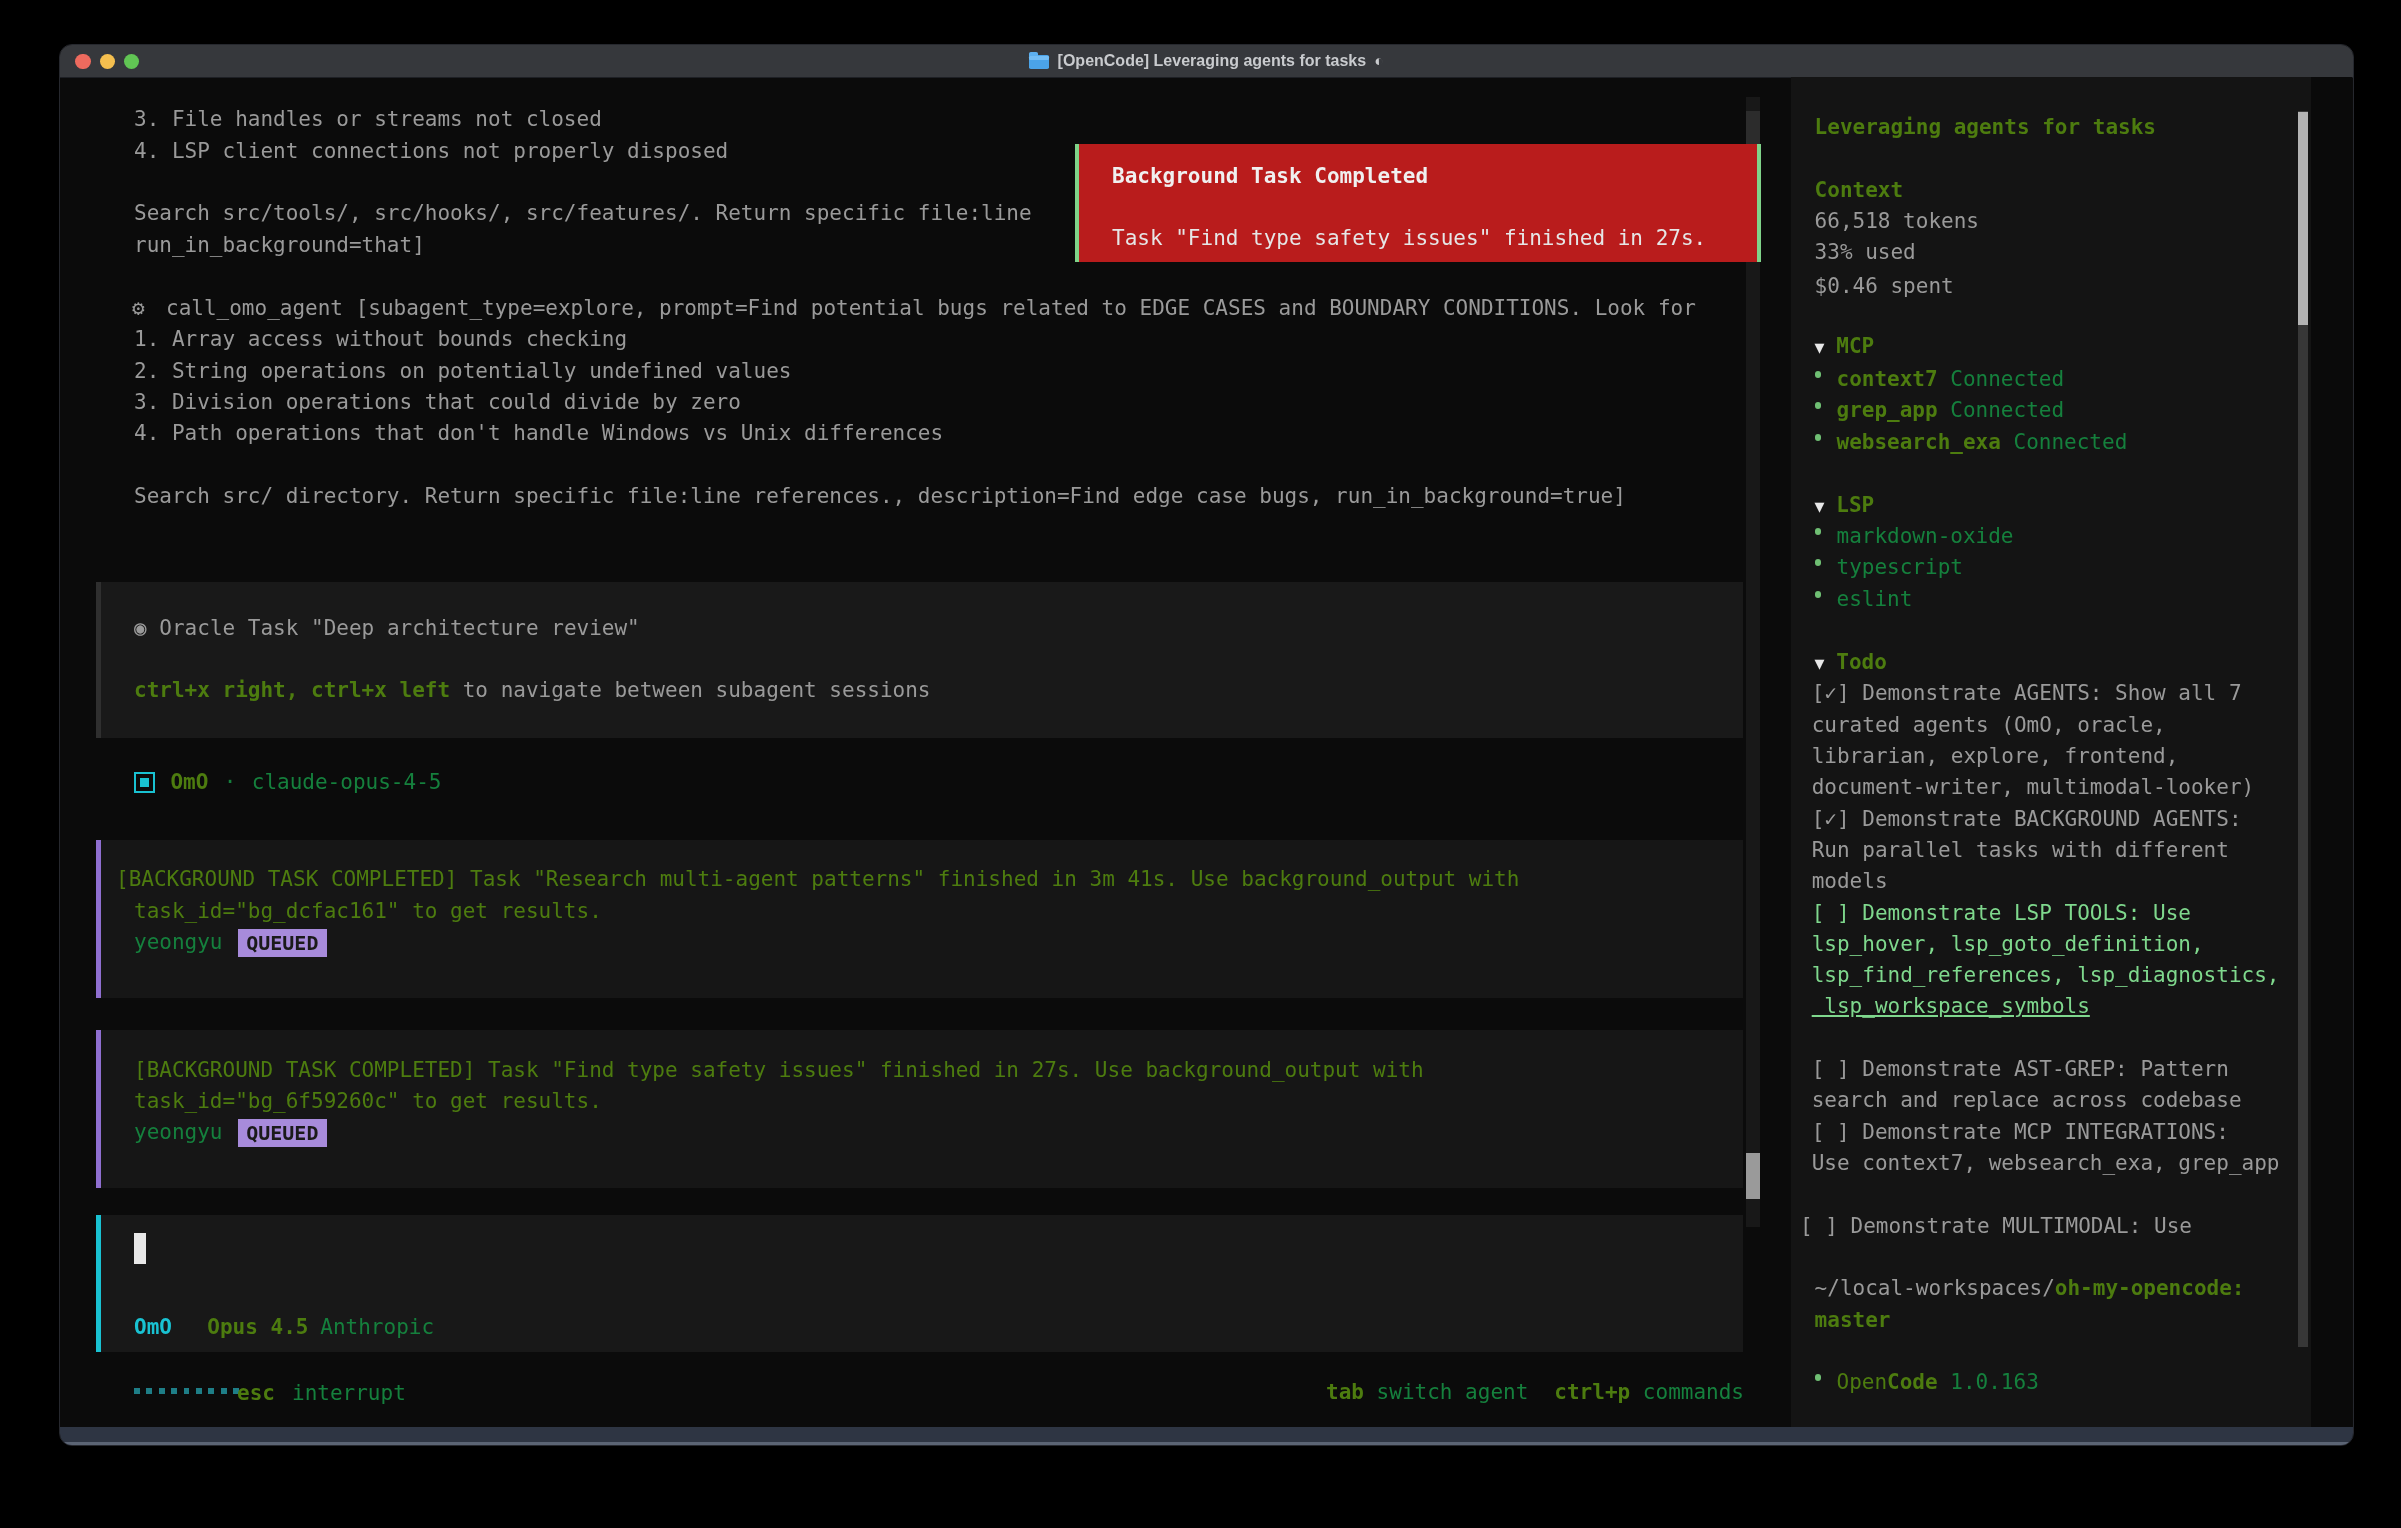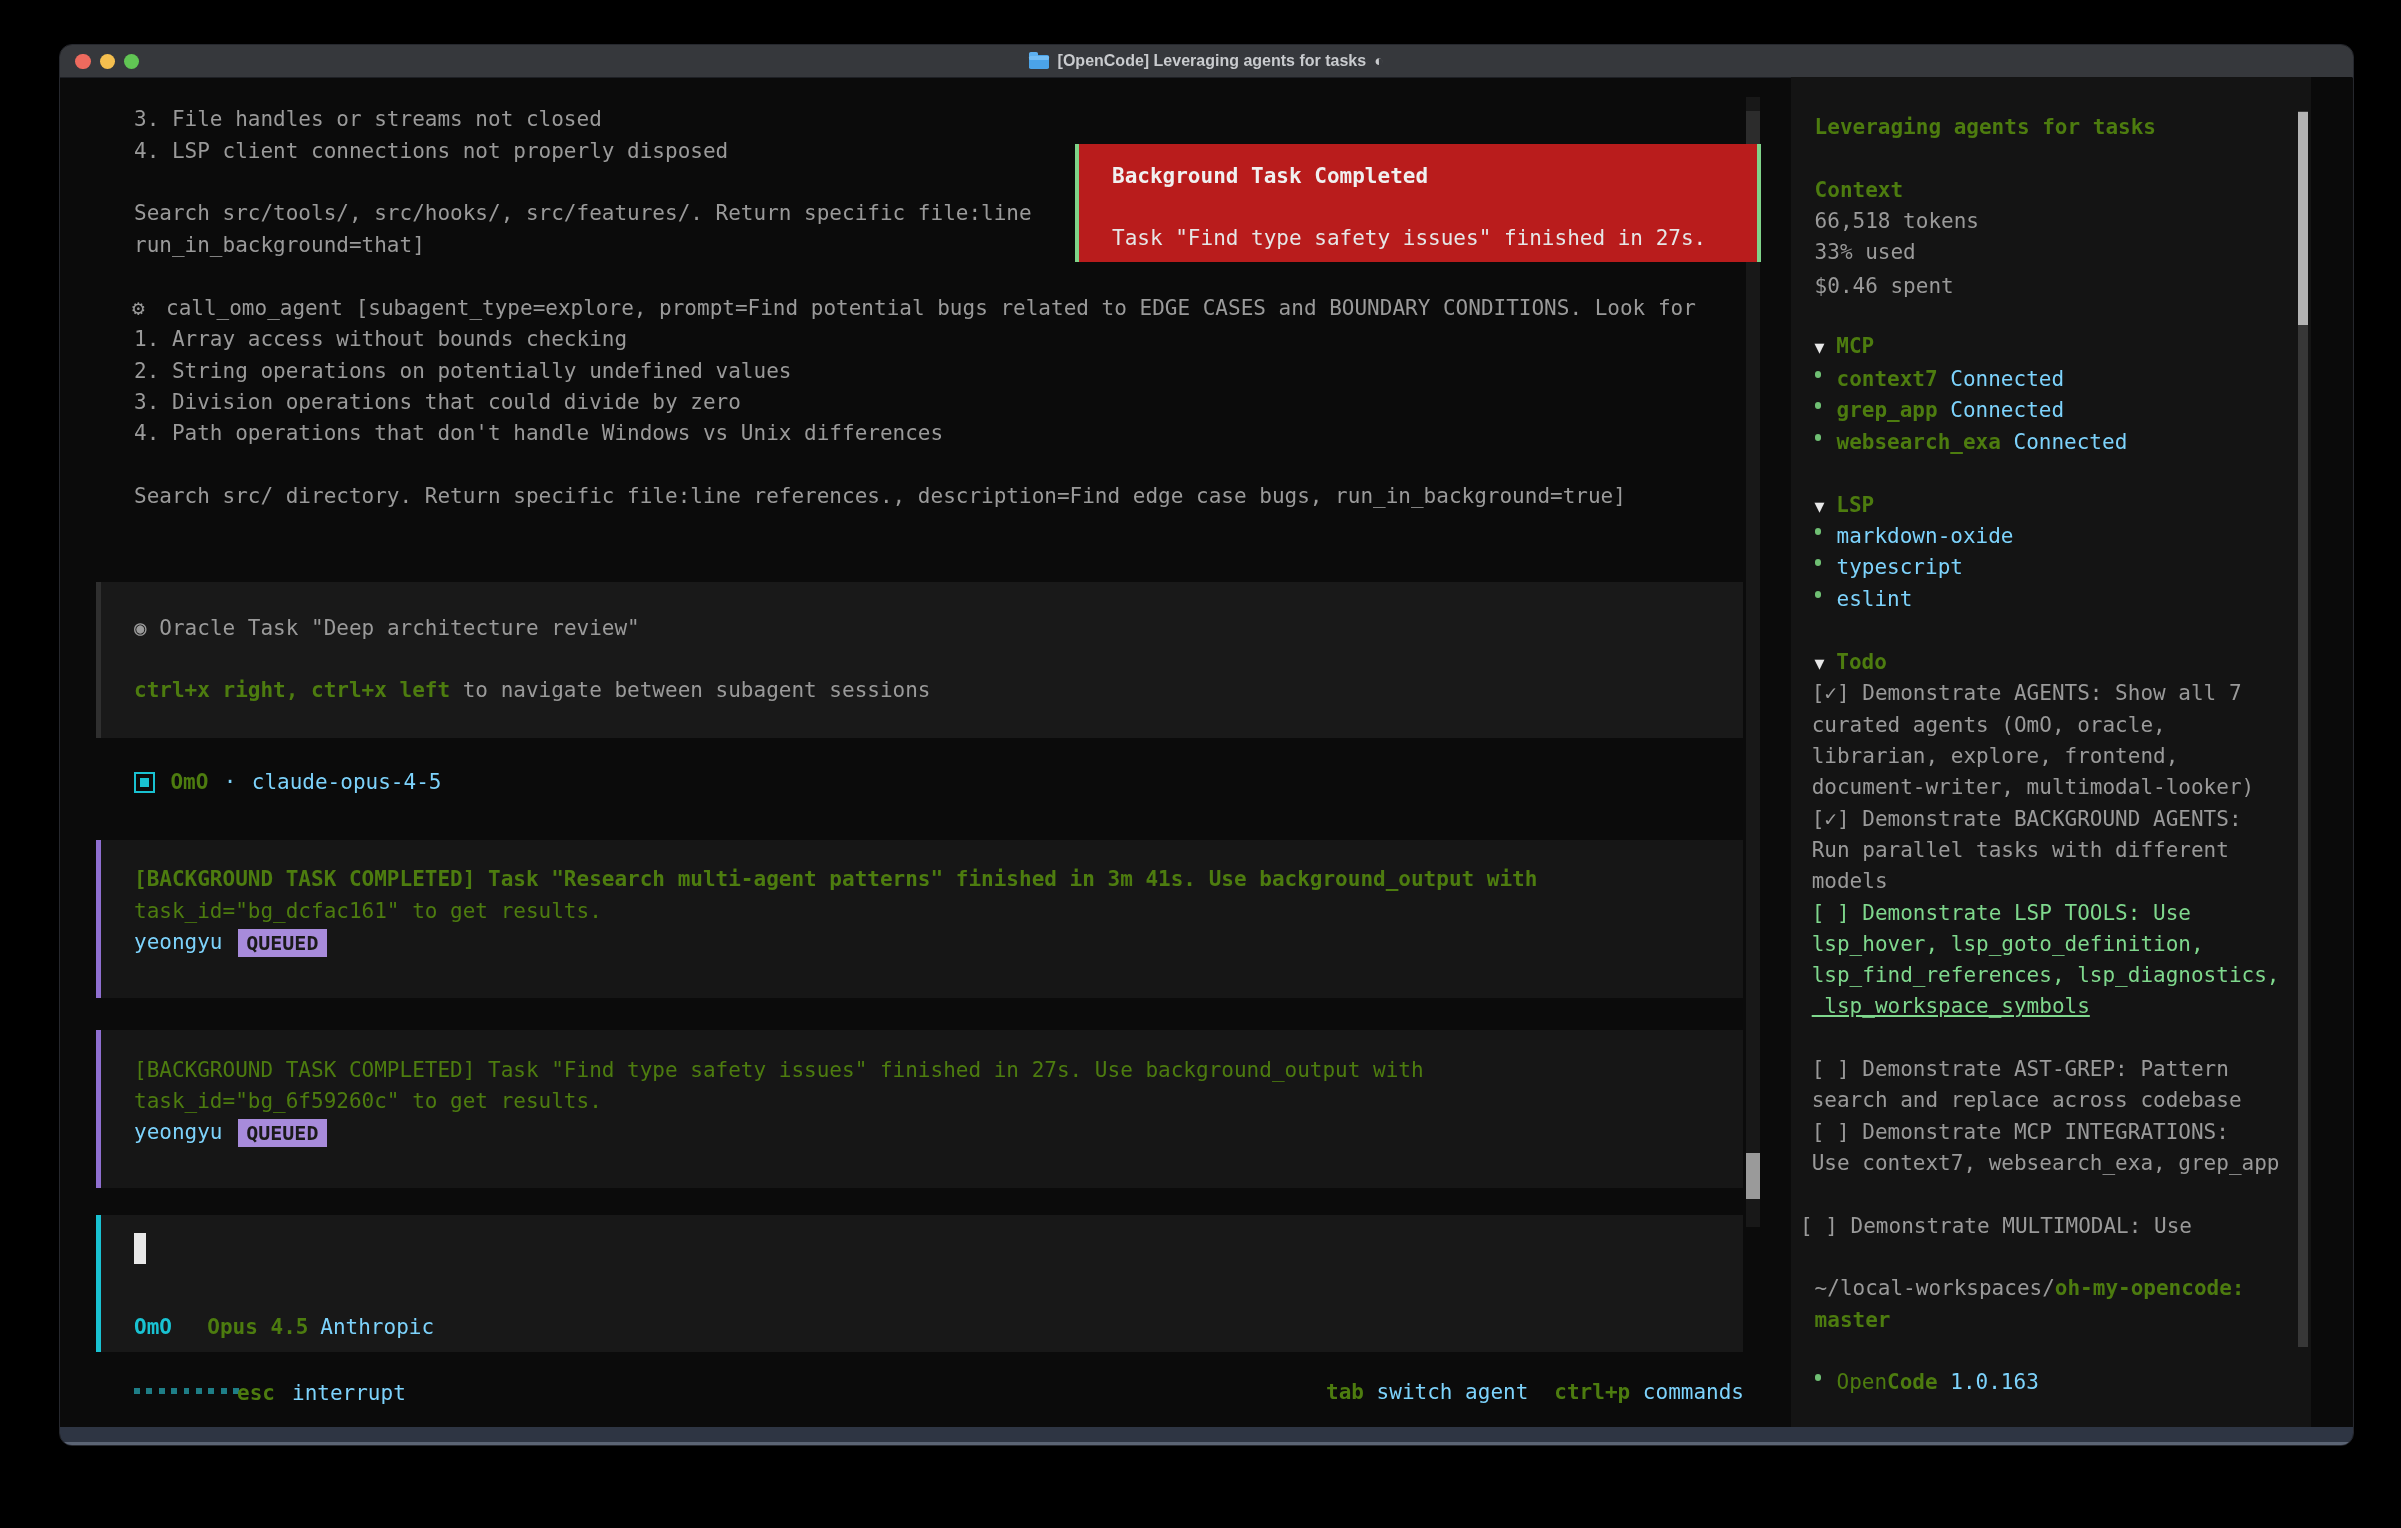--- a/index.html
+++ b/index.html
@@ -8,21 +8,21 @@
           border:1.2px solid #26282e;border-radius:13px;overflow:hidden;box-shadow:0 17.7px 53px rgba(0,0,0,.9);}
   .titlebar{position:absolute;left:0;top:0;right:0;height:32px;background:#36383c;border-bottom:1.2px solid #1e2025;padding-left:28px;}
   .tl{position:absolute;top:8.9px;width:15.4px;height:15.4px;border-radius:50%;}
   .tl.red{left:15.4px;background:#ed6a5e;} .tl.yel{left:40px;background:#f5bf4f;} .tl.grn{left:64px;background:#61c554;}
   .titlewrap{position:absolute;left:0;right:0;top:0;height:32px;display:flex;align-items:center;justify-content:center;gap:8.3px;
              font-family:"Liberation Sans",sans-serif;font-weight:700;font-size:16px;color:#c9cbce;}
   .folder{position:relative;width:20px;height:14px;background:#4ba3e8;border-radius:1.8px;margin-top:2.4px;}
   .folder:before{content:"";position:absolute;top:-3.5px;left:0;width:8.9px;height:4.7px;background:#5db0f0;border-radius:1.8px 1.8px 0 0;}
   .folder:after{content:"";position:absolute;top:1.2px;left:0;right:0;height:3.5px;background:#73bdf5;border-radius:1.2px;}
   .ln{position:absolute;white-space:pre;font-size:21px;line-height:27px;color:#9a9a9a;}
-  .wt{color:#4d7c0f;} .bd{font-weight:700;} .dim{color:#7dd3fc;} .teal{color:#19c2d2;} .grntx{color:#7fd88d;}
+  .wt{color:#4d7c0f;} .bd{font-weight:700;} .dim{color:#15803d;} .teal{color:#19c2d2;} .grntx{color:#7fd88d;}
   .box{position:absolute;left:36px;width:1642px;}
   .oraclebox{top:537px;height:156px;background:#191919;border-left:5.9px solid #2f2f2f;}
   .taskbox{background:#161616;border-left:5.9px solid #8f6fd0;}
   .inputbox{top:1170px;height:137px;background:#181818;border-left:5.9px solid #19c2d2;}
   .badge{display:inline-block;background:#a78bdb;color:#1a1a1a;font-weight:700;font-size:20px;padding:1.8px 8.3px;margin-left:15.4px;}
   .row{position:absolute;display:flex;align-items:center;}
   .agenticon{width:21px;height:21px;border:2.4px solid #19c2d2;box-sizing:border-box;display:flex;align-items:center;justify-content:center;}
   .agenticon i{display:block;width:9.5px;height:9.5px;background:#19c2d2;}
   .cursor{position:absolute;left:74px;top:1188px;width:11.8px;height:31px;background:#e8e8e8;}
   .dot{width:5.9px;height:5.9px;background:#1e7e87;}
@@ -79,21 +79,21 @@
   <div class="row" style="left:74px;top:724px;gap:15.4px;">
     <span class="agenticon">
         <i></i>
       </span>
     <span class="ln wt bd" style="position:static;">OmO</span>
     <span class="ln dim" style="position:static;">·</span>
     <span class="ln dim" style="position:static;">claude-opus-4-5</span>
   </div>
 
   <div class="box taskbox" style="top:795px;height:158px;"></div>
-  <div class="ln wt" style="left:74px;top:821px;z-index:2;font-weight:bold;">[BACKGROUND TASK COMPLETED] Task "Research multi-agent patterns" finished in 3m 41s. Use background_output with</div>
+  <div class="ln wt" style="left:56px;top:821px;z-index:2;">[BACKGROUND TASK COMPLETED] Task "Research multi-agent patterns" finished in 3m 41s. Use background_output with</div>
   <div class="ln wt" style="left:74px;top:853px;z-index:2;">task_id="bg_dcfac161" to get results.</div>
   <div class="row" style="left:74px;top:884px;z-index:2;">
     <span class="ln dim" style="position:static;">yeongyu</span>
     <span class="badge">QUEUED</span>
   </div>
 
   <div class="box taskbox" style="top:985px;height:158px;"></div>
   <div class="ln wt" style="left:74px;top:1012px;z-index:2;">[BACKGROUND TASK COMPLETED] Task "Find type safety issues" finished in 27s. Use background_output with</div>
   <div class="ln wt" style="left:74px;top:1043px;z-index:2;">task_id="bg_6f59260c" to get results.</div>
   <div class="row" style="left:74px;top:1074px;z-index:2;">

